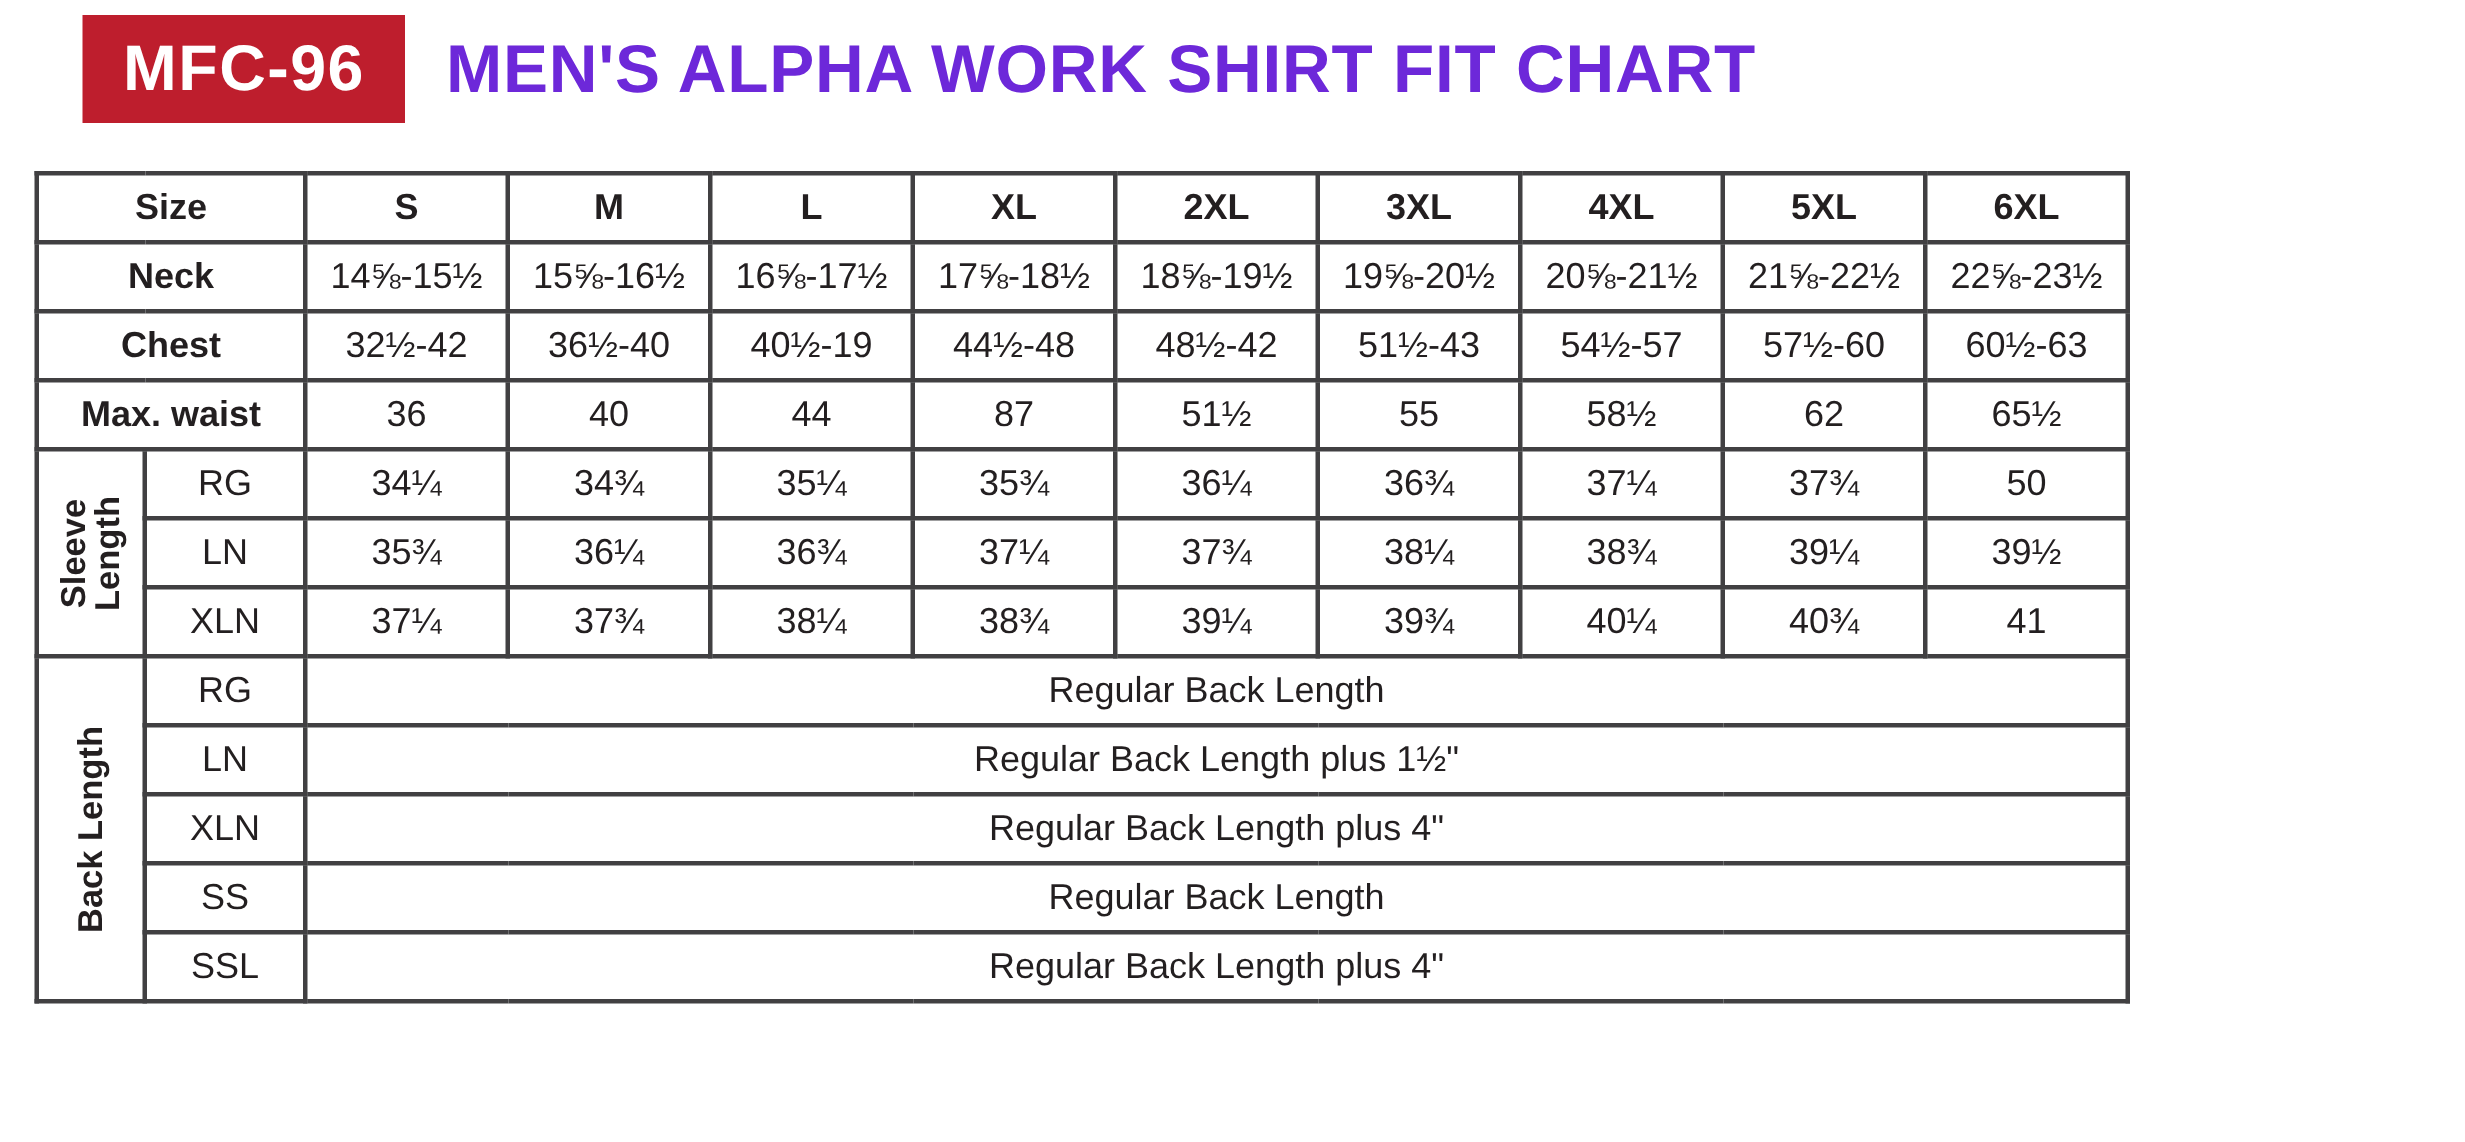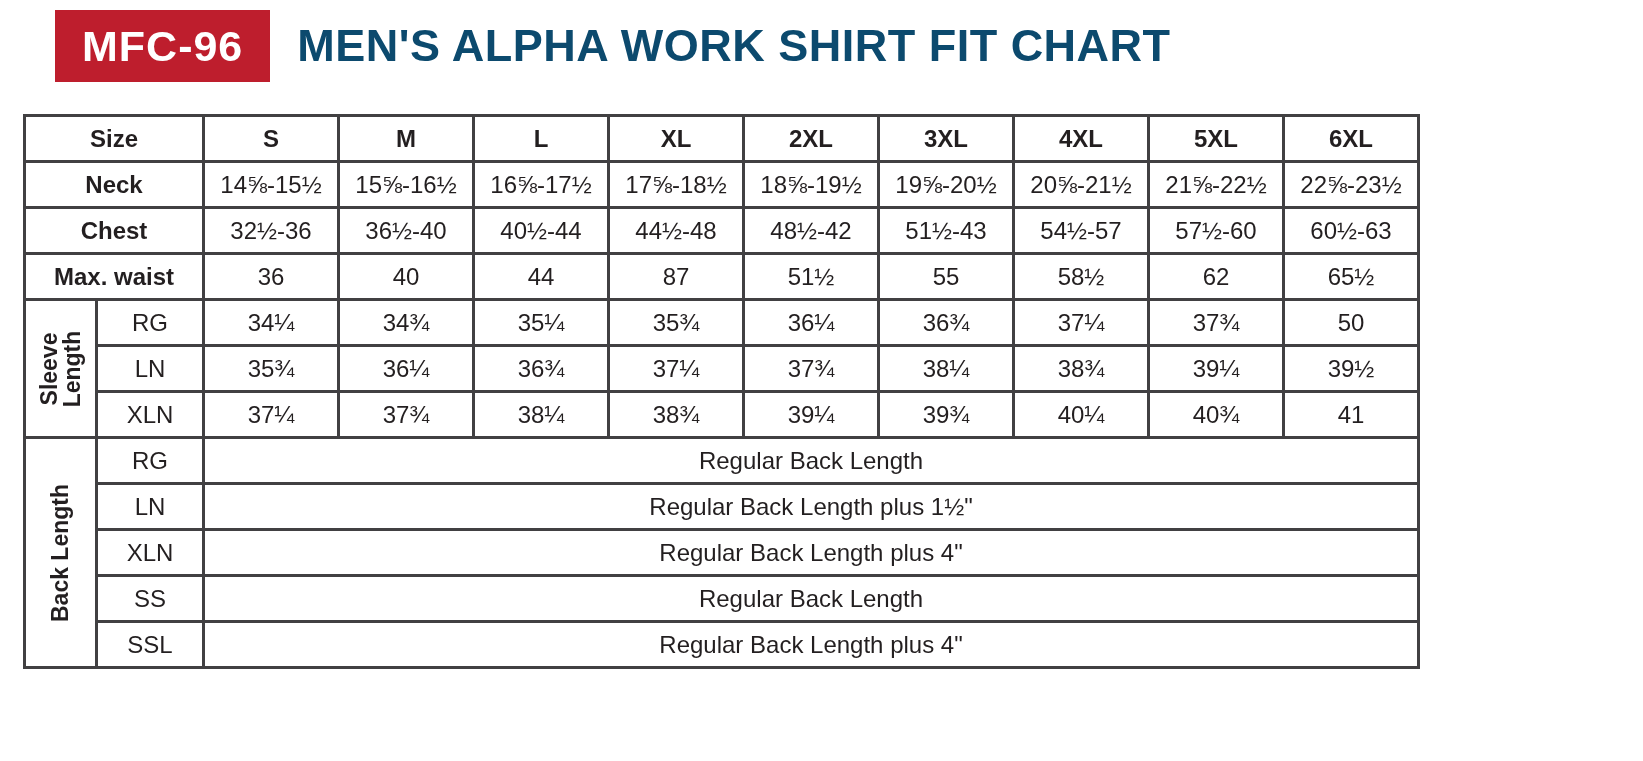--- a/index.html
+++ b/index.html
@@ -14,21 +14,21 @@
 
   
   .header { display: flex; align-items: center; gap: 27px; height: 74px; margin-bottom: 31px; padding-left: 32px; }
   .badge {
     background: #be1e2d; color: #ffffff;
     font-weight: bold; font-size: 43px; letter-spacing: 1px;
     height: 72px; padding: 0 27px;
     display: flex; align-items: center; justify-content: center;
   }
   .title {
-    color: #0c4a6e; font-weight: bold; font-size: 45px;
+    color: #6d28d9; font-weight: bold; font-size: 45px;
     letter-spacing: 0.5px; white-space: nowrap;
   }
 
   
   table.fit {
     border-collapse: collapse; table-layout: fixed;
     width: 1397px;
   }
   table.fit td {
     border: 3px solid #414042;
@@ -100,23 +100,23 @@
         <td>17⅝-18½</td>
         <td>18⅝-19½</td>
         <td>19⅝-20½</td>
         <td>20⅝-21½</td>
         <td>21⅝-22½</td>
         <td>22⅝-23½</td>
       </tr>
 
       <tr>
         <td colspan="2" class="rowlabel">Chest</td>
-        <td>32½-36</td>
+        <td>32½-42</td>
         <td>36½-40</td>
-        <td>40½-44</td>
+        <td>40½-19</td>
         <td>44½-48</td>
         <td>48½-42</td>
         <td>51½-43</td>
         <td>54½-57</td>
         <td>57½-60</td>
         <td>60½-63</td>
       </tr>
 
       <tr>
         <td colspan="2" class="rowlabel">Max. waist</td>

